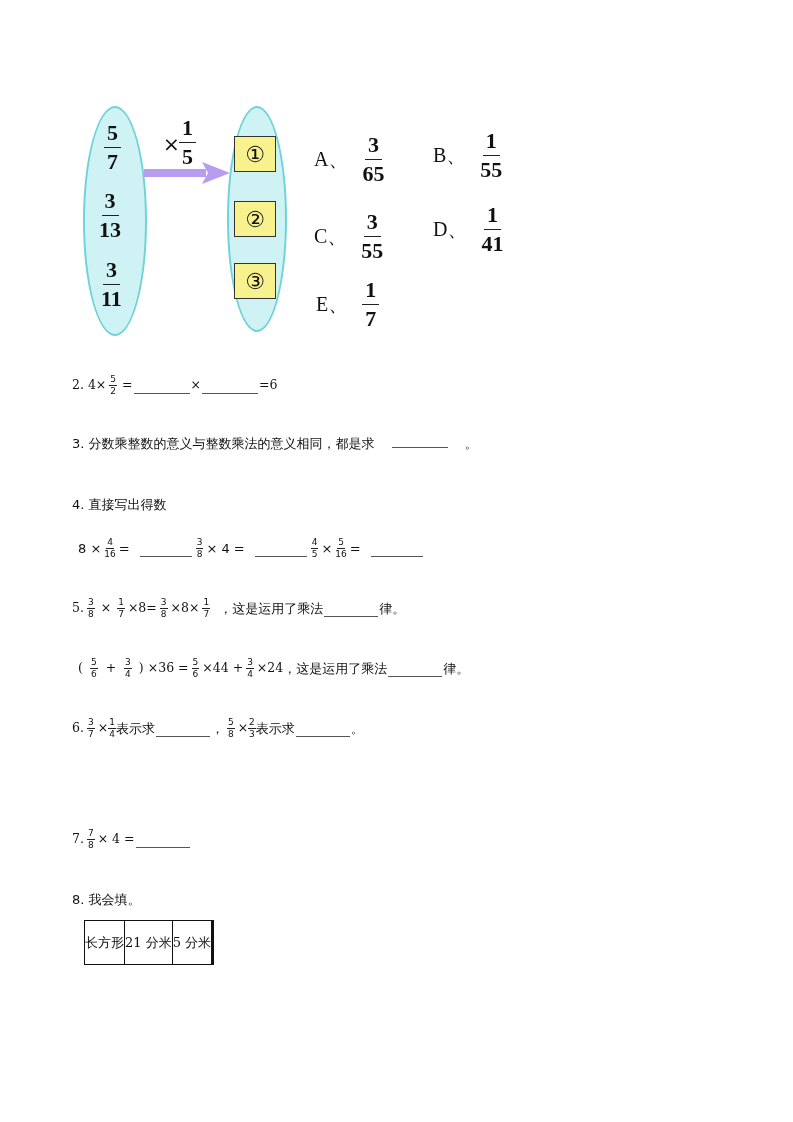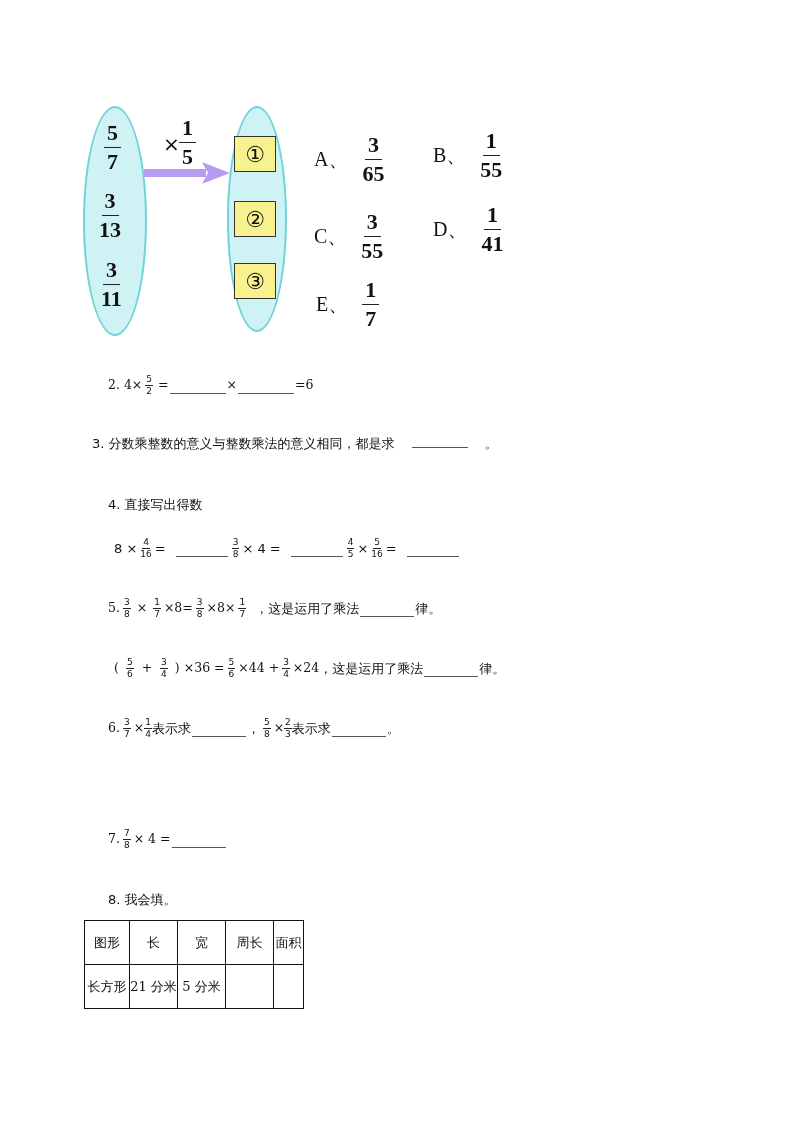--- a/index.html
+++ b/index.html
@@ -1,19 +1,19 @@
 <!DOCTYPE html>
 <html><head>
 <meta charset="utf-8">
 <style>
   html, body { margin: 0; padding: 0; background: #ffffff; }
   body { width: 793px; height: 1122px; position: relative; overflow: hidden;
          font-family: "DejaVu Serif", "Liberation Serif", serif; color: #111; }
   .abs { position: absolute; }
-  .line { position: absolute; font-size: 12.5px; line-height: 1; white-space: nowrap; display: flex; align-items: center; margin-left: 36px; }
+  .line { position: absolute; font-size: 12.5px; line-height: 1; white-space: nowrap; display: flex; align-items: center; }
   .cjk { font-family: "DejaVu Sans", "Liberation Sans", sans-serif; font-size: 13px; }
   .frac { display: inline-flex; flex-direction: column; align-items: center; vertical-align: middle; margin: 0 3px;
           font-family: "DejaVu Sans", "Liberation Sans", sans-serif; font-size: 9px; line-height: 1; }
   .frac .num { padding: 0 1px 1px; border-bottom: 1px solid #222; }
   .frac .den { padding-top: 1px; }
   .blank { display: inline-block; border-bottom: 1px solid #555; height: 1px; margin: 0 1px; align-self: flex-end; margin-bottom: 2px; }
   
   .oval { position: absolute; border: 2px solid #6fd3d8; background: #cff3f5; border-radius: 50%; }
   .big-frac { position: absolute; display: flex; flex-direction: column; align-items: center;
               font-family: "Liberation Serif", "DejaVu Serif", serif; font-weight: bold; font-size: 22px; line-height: 1; }
@@ -109,21 +109,21 @@
       <span class="num">5</span>
       <span class="den">2</span>
     </span>
   <span style="margin-left:2px;">=</span>
   <span class="blank" style="width:56px;"></span>
   <span>×</span>
   <span class="blank" style="width:56px;"></span>
   <span>=6</span>
 </div>
 
-<div class="line" style="left:56px;top:437px;gap:16px;">
+<div class="line" style="left:72px;top:437px;gap:16px;">
   <span class="cjk">3. 分数乘整数的意义与整数乘法的意义相同，都是求</span>
   <span class="blank" style="width:56px;"></span>
   <span class="cjk">。</span>
 </div>
 
 <div class="line cjk" style="left:72px;top:498px;">4. 直接写出得数</div>
 <div class="line" style="left:78px;top:538px;font-family:'DejaVu Sans',sans-serif;font-size:13px;">
   <span>8 ×</span>
   <span class="frac">
       <span class="num">4</span>
@@ -237,27 +237,20 @@
       <span class="num">7</span>
       <span class="den">8</span>
     </span>
   <span>× 4 =</span>
   <span class="blank" style="width:54px;"></span>
 </div>
 
 <div class="line cjk" style="left:72px;top:893px;">8. 我会填。</div>
 <table class="t8">
   <tbody>
-      <tr>
-    <td style="width:44px;">图形</td>
-    <td style="width:47px;">长</td>
-    <td style="width:47px;">宽</td>
-    <td style="width:47px;">周长</td>
-    <td style="width:29px;">面积</td>
-  </tr>
   <tr>
     <td>长方形</td>
     <td>21 分米</td>
     <td>5 分米</td>
     <td></td>
     <td></td>
   </tr>
 </tbody>
   </table>
 

